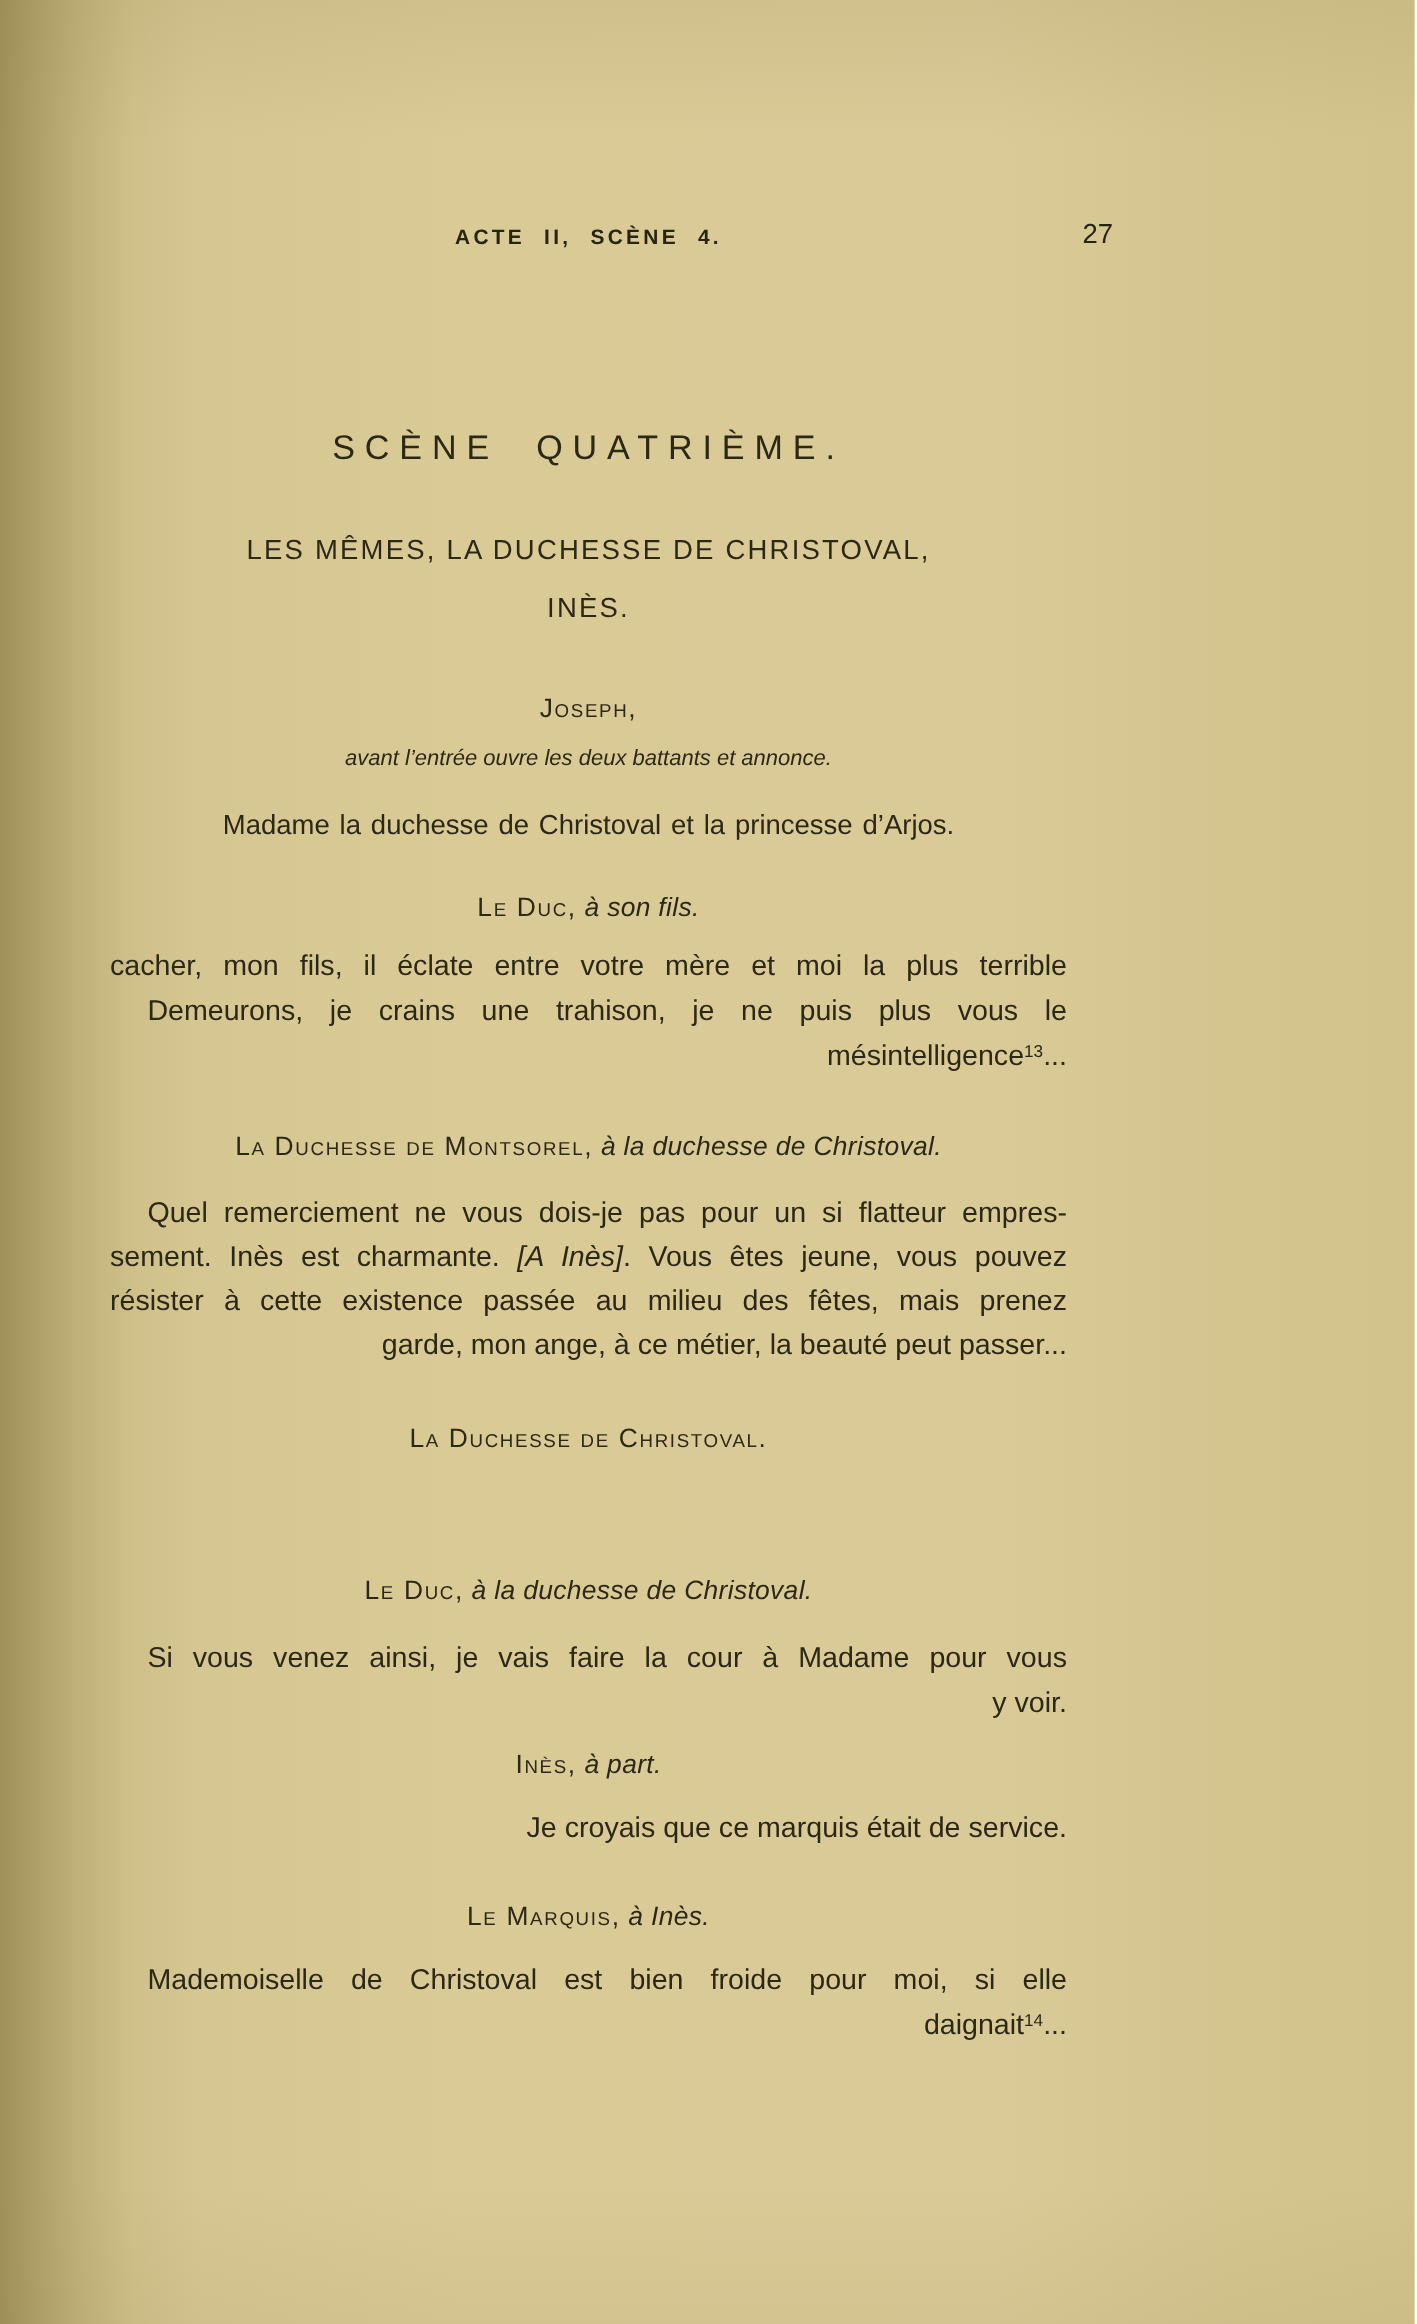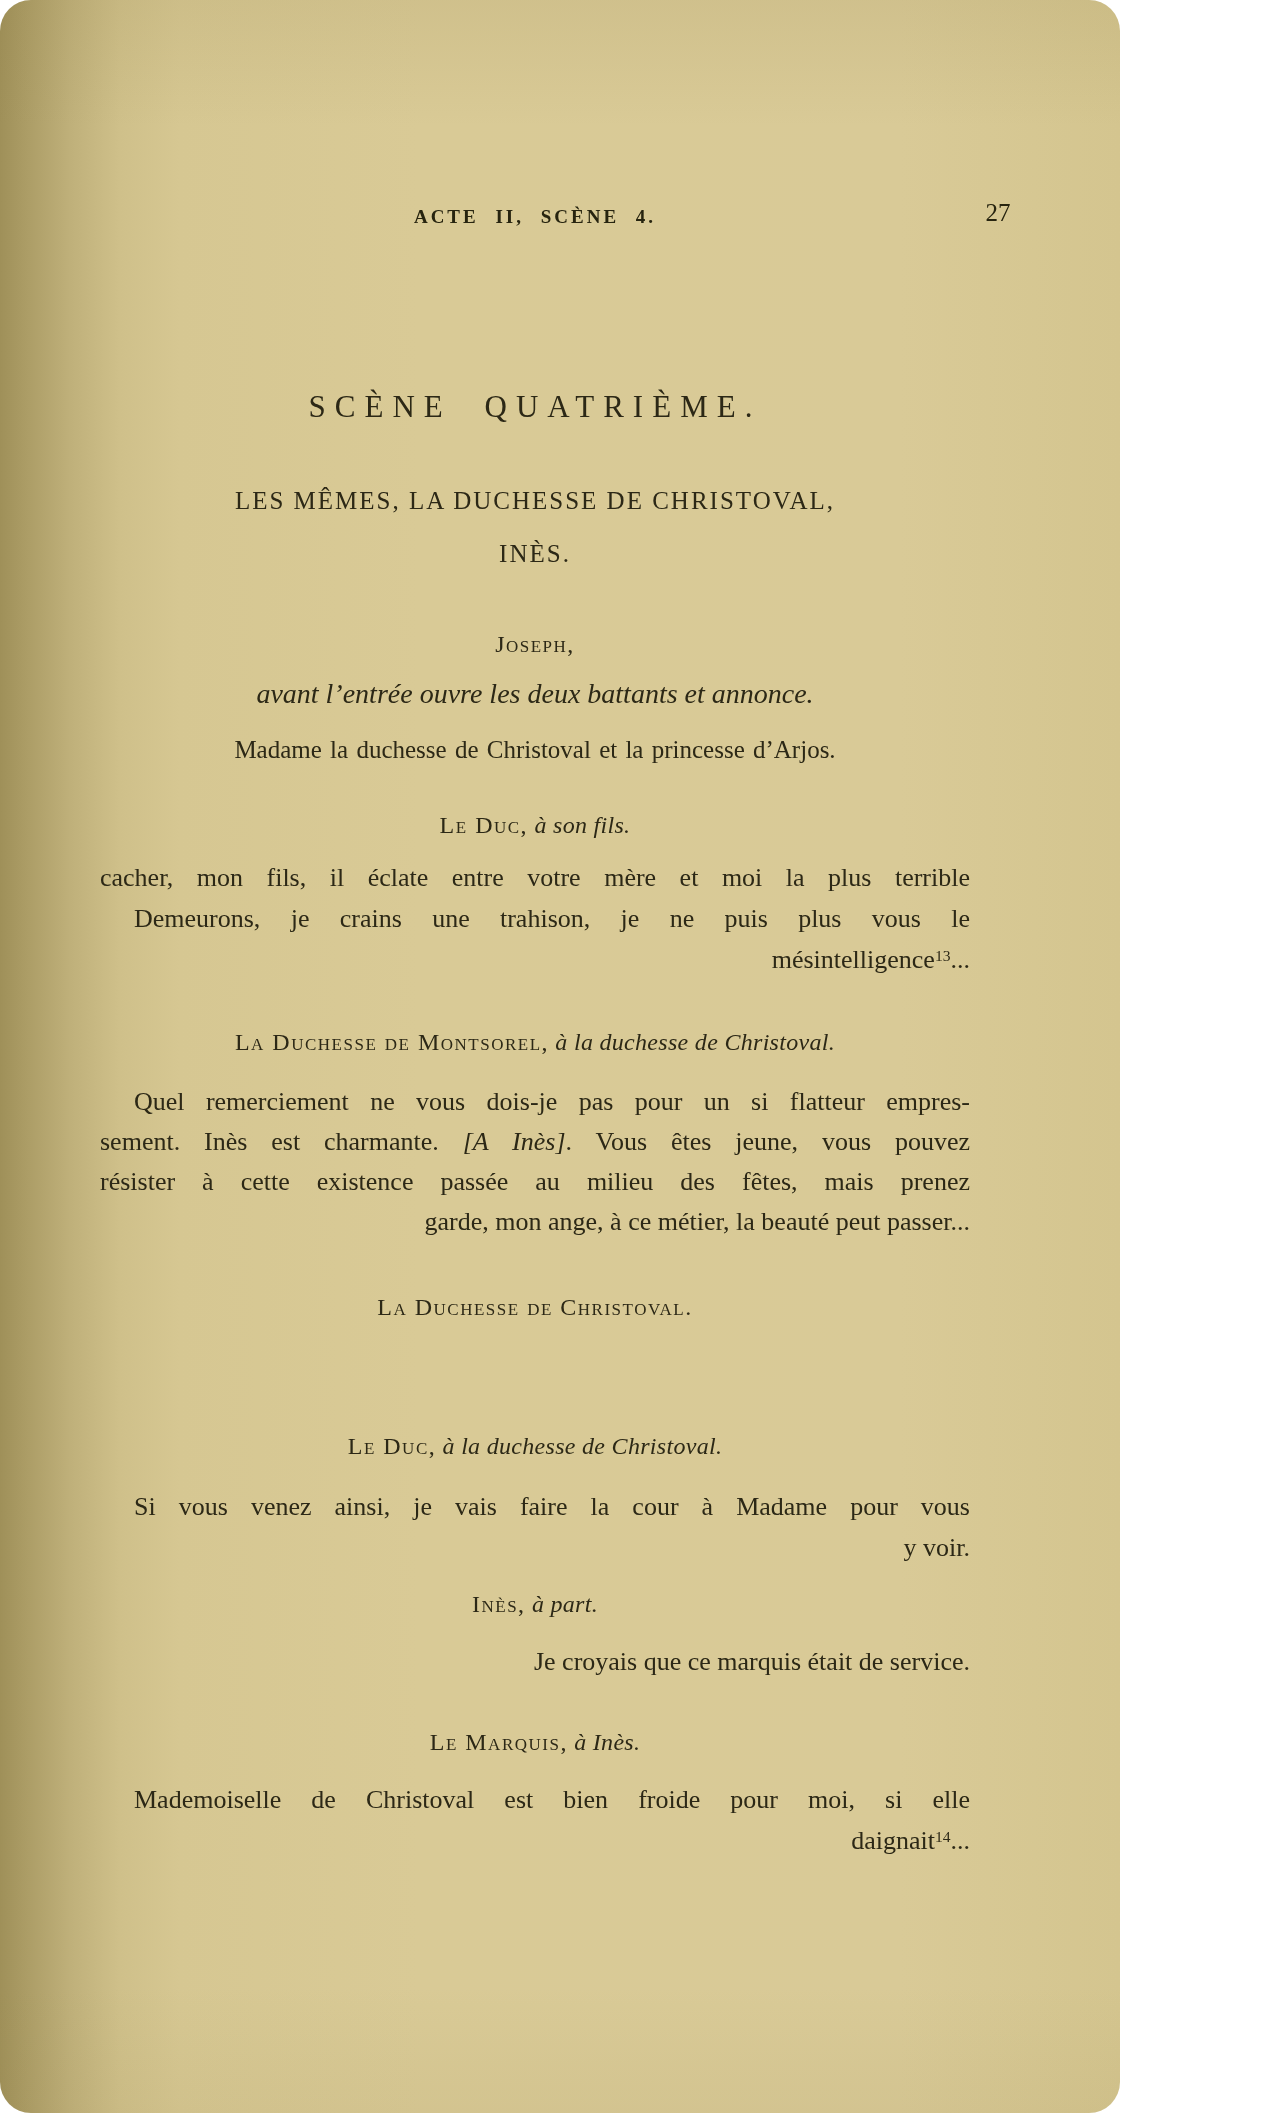--- a/index.html
+++ b/index.html
@@ -1,26 +1,25 @@
 <!DOCTYPE html>
 <html><head>
 <meta charset="utf-8">
 <style>
   html, body { margin: 0; padding: 0; }
   .page {
     position: relative;
-    width: 1120px;
+    width: 1286px;
     height: 2113px;
     overflow: hidden;
-    font-family: Liberation Serif, serif;
+    font-family: Liberation Sans, sans-serif;
     color: #2c2816;
     background-image:
       linear-gradient(180deg, rgba(140,122,66,0.12) 0%, rgba(0,0,0,0) 6%, rgba(0,0,0,0) 94%, rgba(140,122,66,0.08) 100%),
       linear-gradient(90deg, #9f9059 0px, #ab9c65 25px, #bfb07a 70px, #cfc08a 120px, #d6c792 180px, #d9ca96 420px, #d9ca97 900px, #d4c58f 1120px, #d2c38c 1288px);
-    border-radius: 31px;
   }
   .abs { position: absolute; left: 100px; width: 870px; }
   .center { text-align: center; }
 
   .running-header {
     font-size: 19px;
     font-weight: 700;
     letter-spacing: 3px;
     word-spacing: 9px;
     color: #27240f;
@@ -47,21 +46,21 @@
   }
   .speaker {
     font-size: 24px;
     white-space: nowrap;
   }
   .speaker .name {
     font-variant: small-caps;
     letter-spacing: 1.5px;
   }
   .speaker .dir { font-style: italic; letter-spacing: 0.3px; }
-  .dir-line { font-style: italic; font-size: 28px; }
+  .dir-line { font-style: italic; font-size: 20px; }
   .announce { font-size: 25px; word-spacing: 2px; }
 
   .speech {
     font-size: 26px;
     line-height: 41px;
   }
   .speech .jline { text-align: justify; text-align-last: justify; }
   .speech .lline { text-align: right; text-align-last: auto; }
   .speech .indent { text-indent: 34px; }
   .speech sup {

